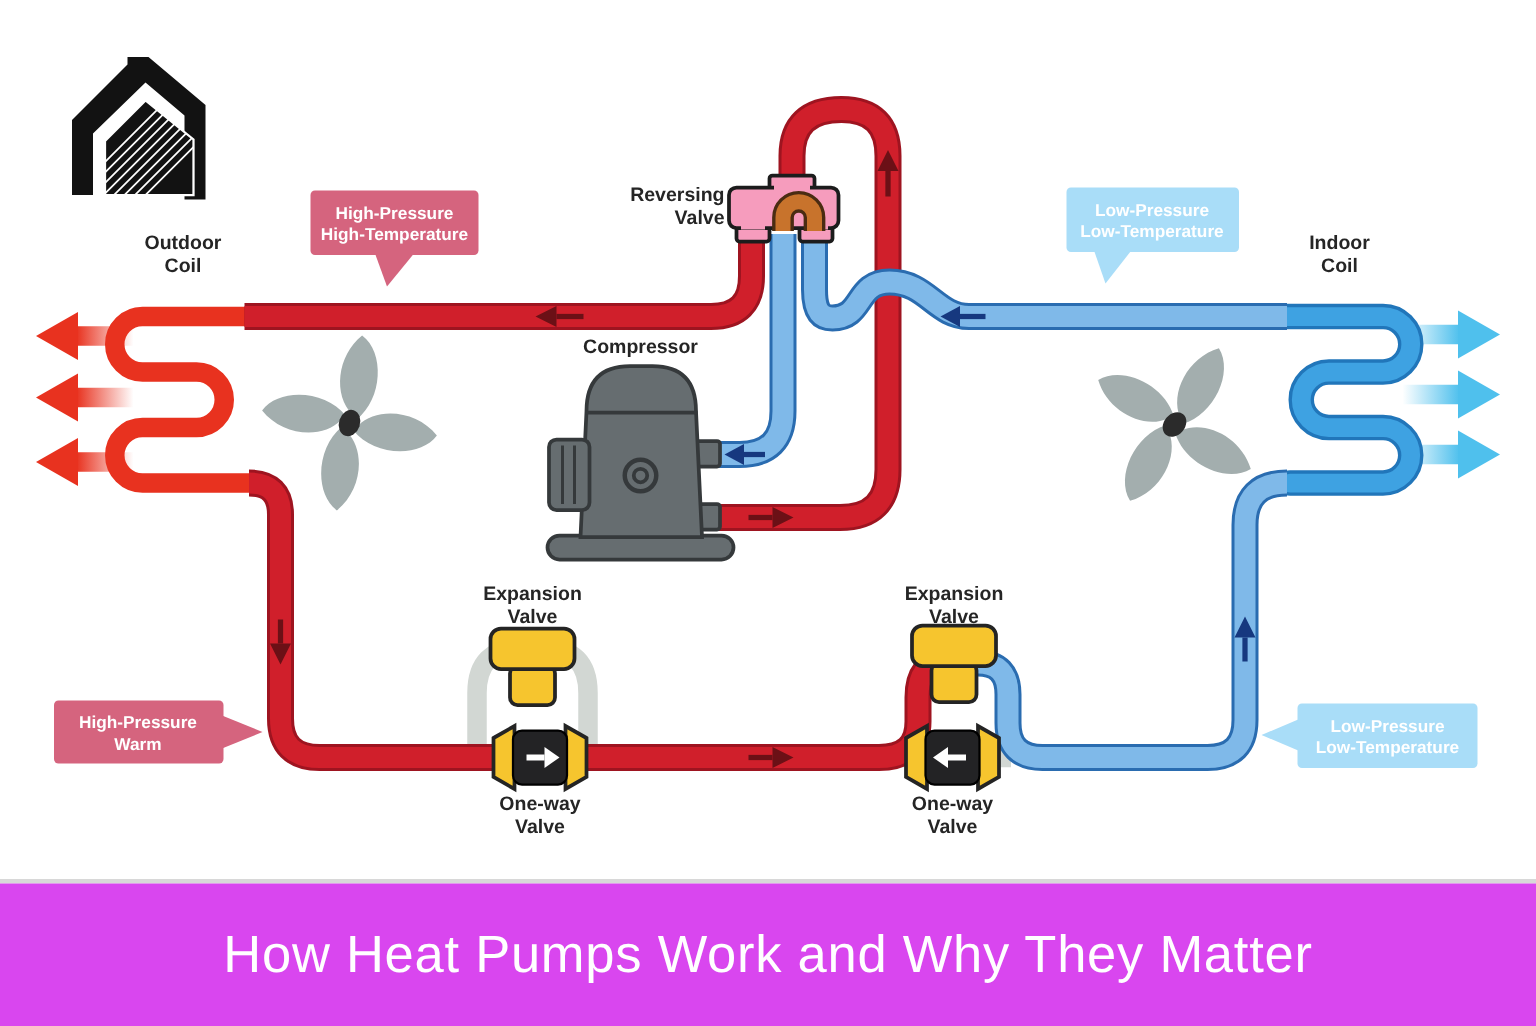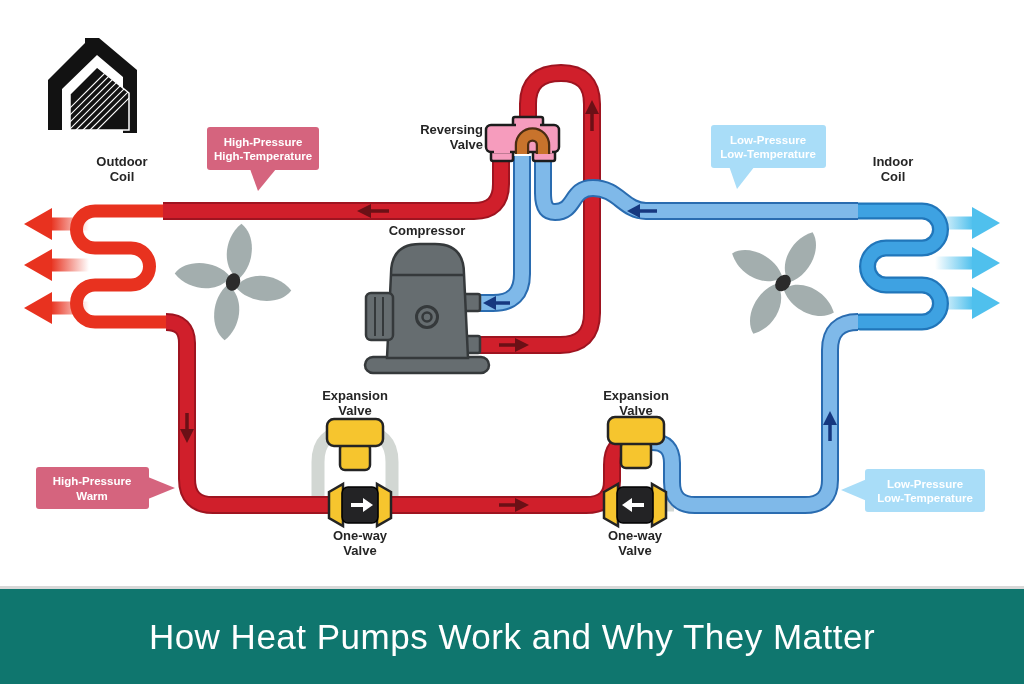--- a/index.html
+++ b/index.html
@@ -1,21 +1,21 @@
 <!DOCTYPE html>
 <html><head>
 <meta charset="utf-8">
 <style>
   html,body{margin:0;padding:0;background:#ffffff;}
   .page{position:relative;width:1024px;height:684px;background:#ffffff;overflow:hidden;
         font-family:"Liberation Sans", sans-serif;}
   .diagram-wrap{position:absolute;top:0;left:0;width:1024px;height:586px;}
   svg{display:block;}
   .divider{position:absolute;top:586px;left:0;width:1024px;height:3px;background:#d8d8d8;}
-  .title-bar{position:absolute;top:589px;left:0;width:1024px;height:95px;background:#0f766e;
+  .title-bar{position:absolute;top:589px;left:0;width:1024px;height:95px;background:#d946ef;
              display:flex;align-items:center;justify-content:center;}
   .title-bar span{color:#ffffff;font-size:35px;letter-spacing:0.5px;font-weight:400;}
   text{font-family:"Liberation Sans", sans-serif;}
   .lbl{font-size:13px;font-weight:bold;fill:#252525;}
   .callout-txt{font-size:11.5px;font-weight:bold;fill:#ffffff;}
 </style>
 </head>
 <body>
 
 <div class="page">

